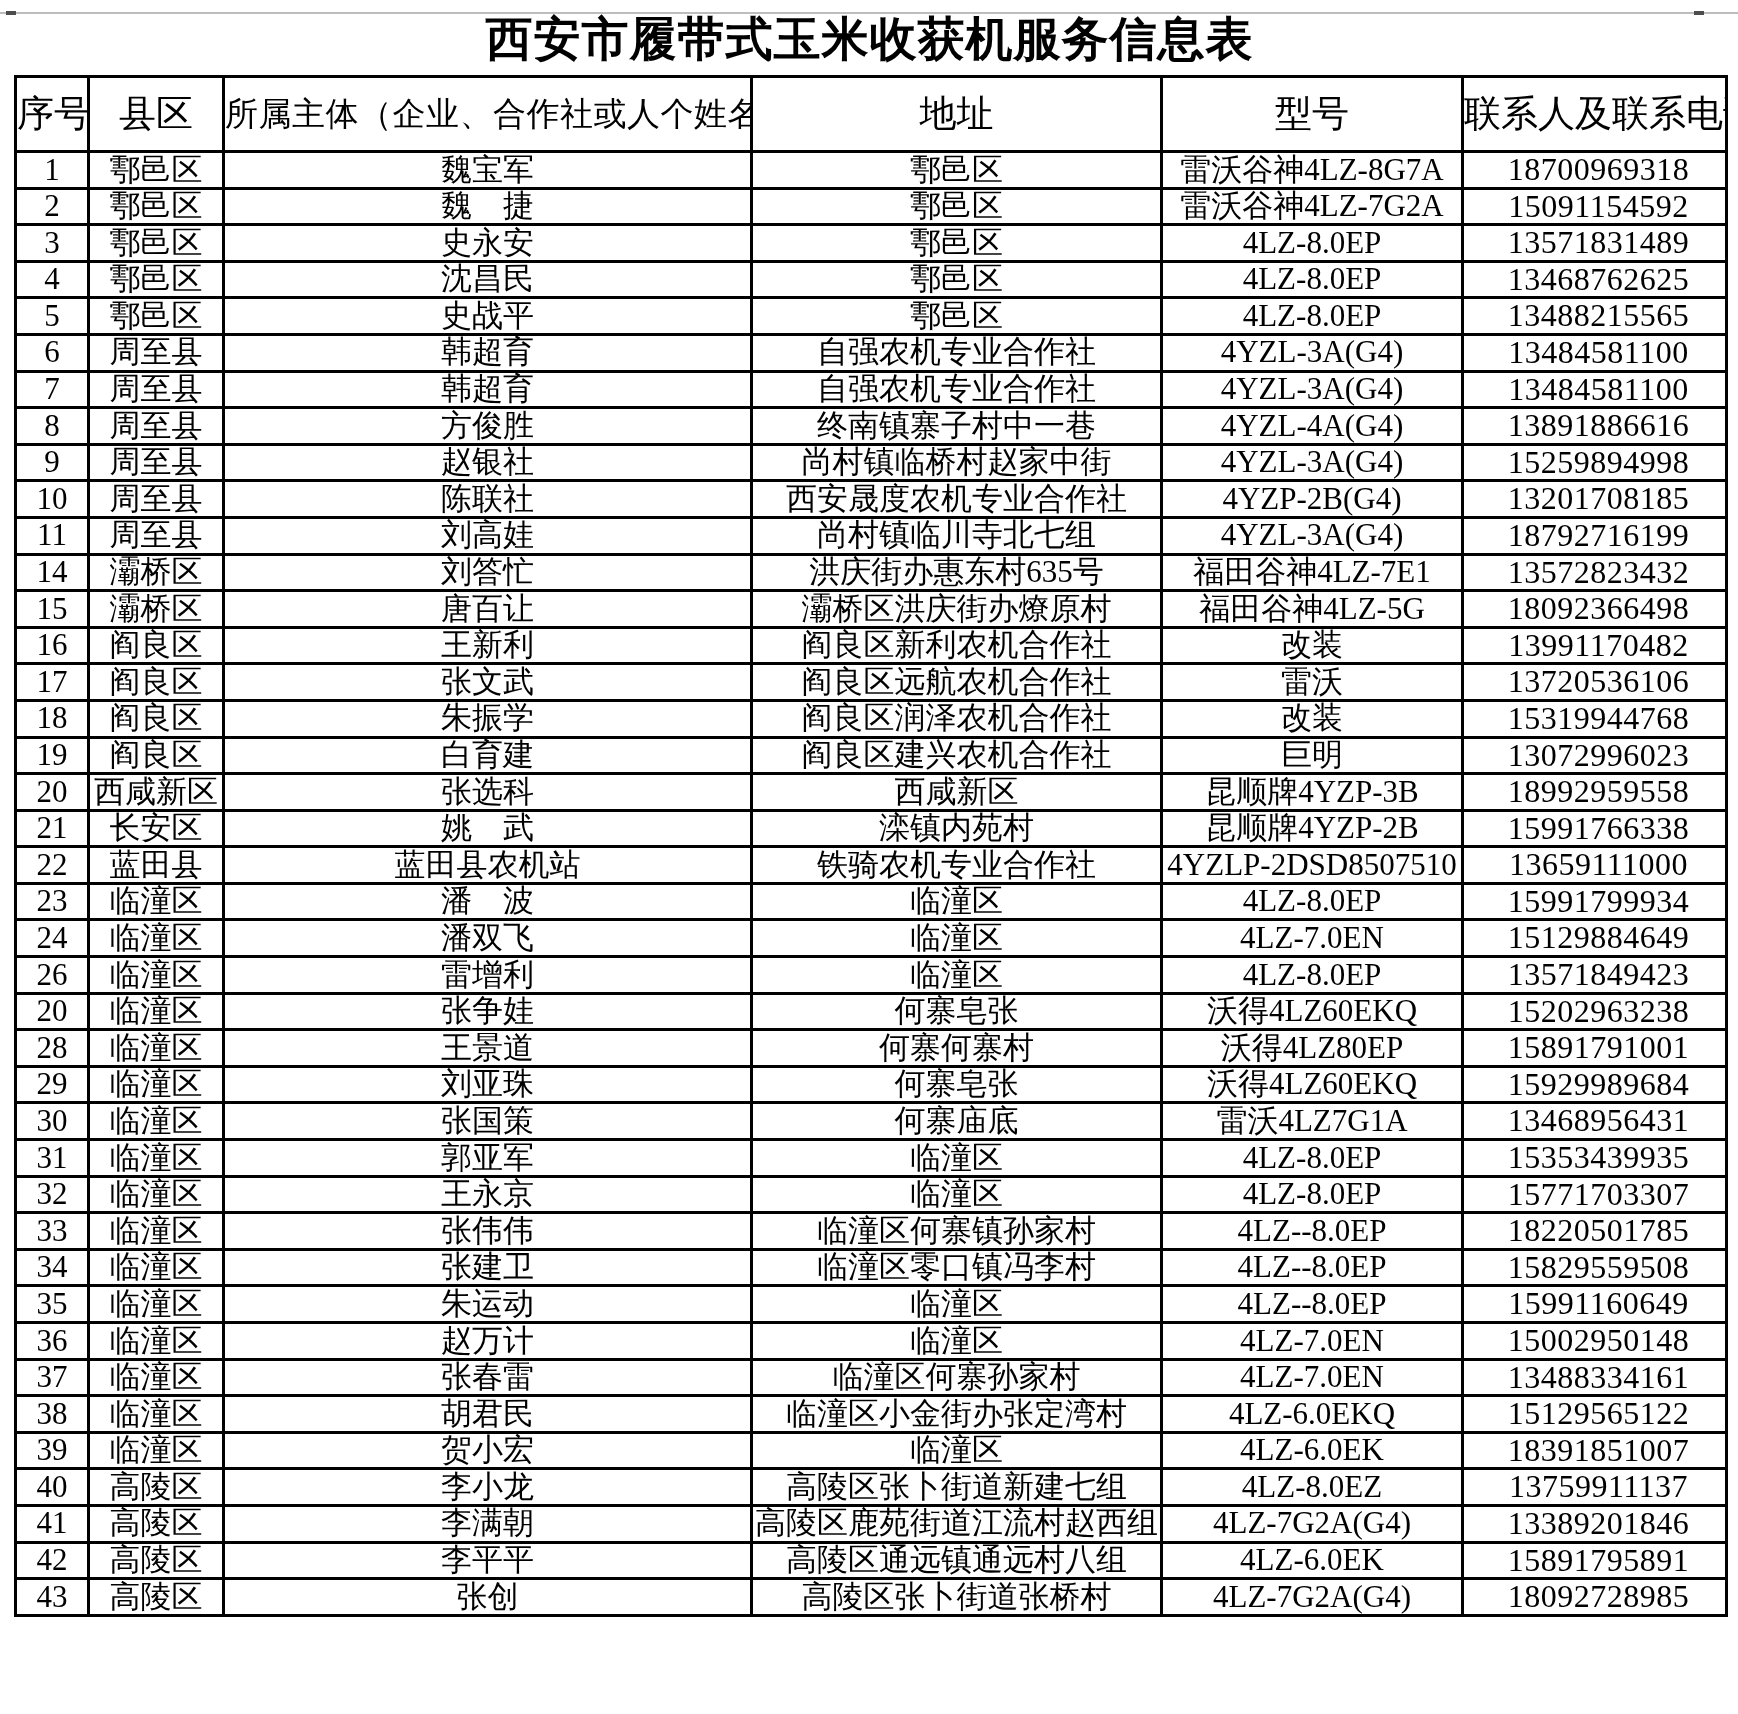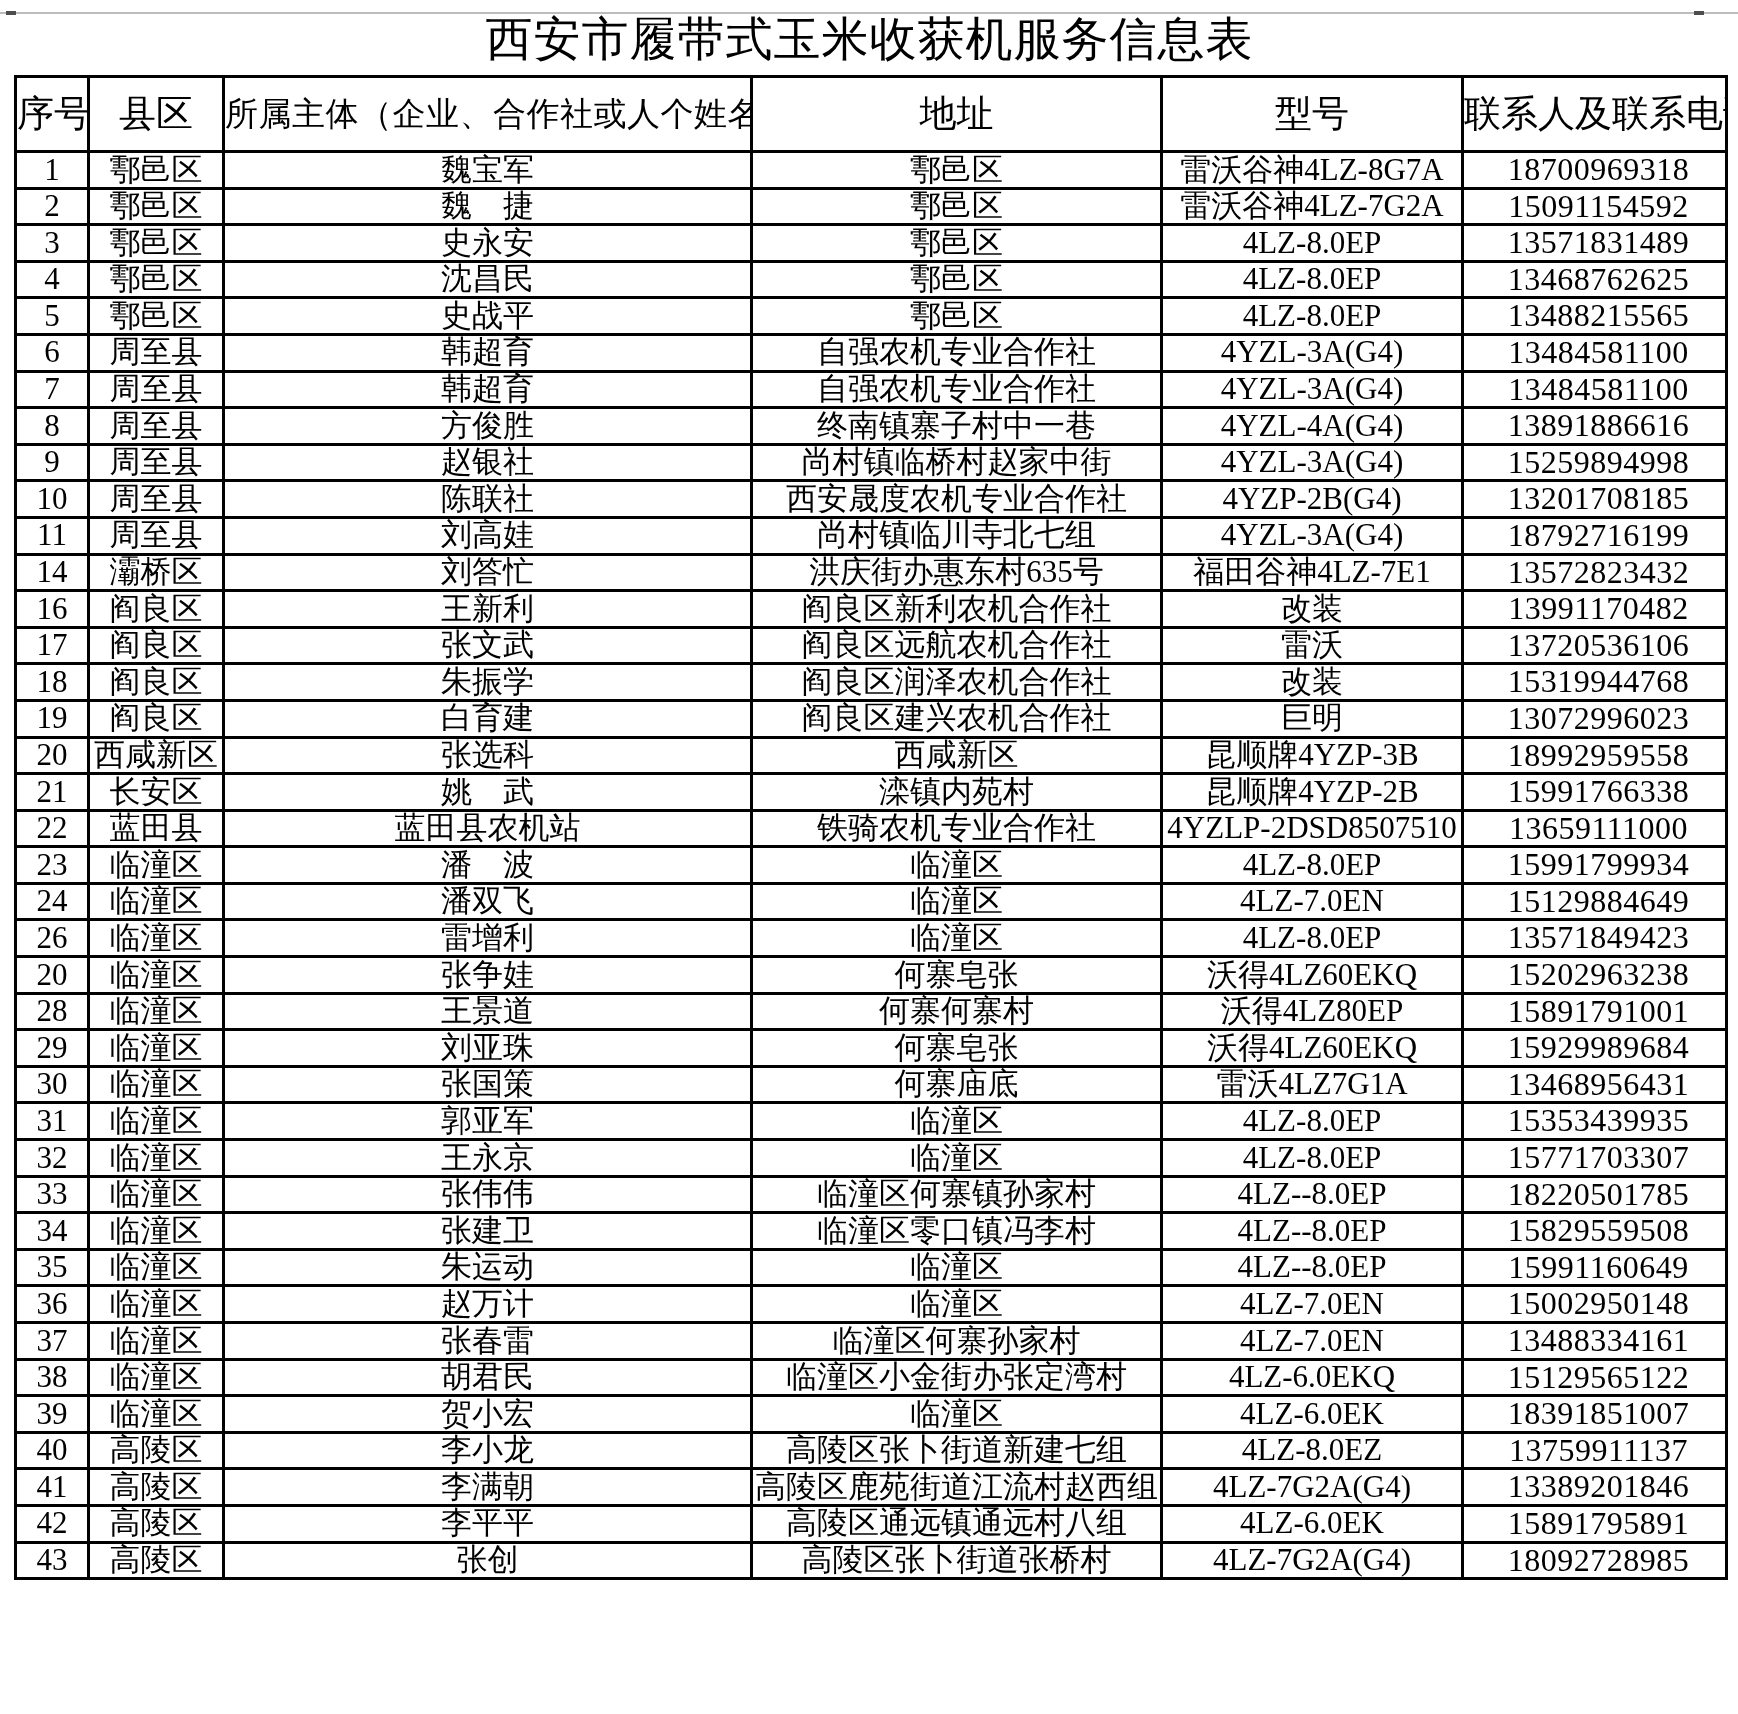--- a/index.html
+++ b/index.html
@@ -11,21 +11,21 @@
   .sheet { position:relative; width:1738px; height:1714px; background:#fff; overflow:hidden; }
 
   .top-rule { position:absolute; top:12px; left:0; width:1738px; height:2px; background:#bdbdbd; }
   .top-rule-cap { position:absolute; top:11px; width:10px; height:4px; background:#4d4d4d; }
   .cap-left { left:6px; }
   .cap-right { left:1694px; }
 
   .page-title {
     position:absolute; left:14px; top:6px; width:1711px; height:66px;
     line-height:66px; text-align:center;
-    font-size:47px; font-weight:normal; letter-spacing:1px;
+    font-size:47px; font-weight:bold; letter-spacing:1px;
     white-space:nowrap;
   }
 
   table.grid {
     position:absolute; left:14px; top:75px; width:1711px;
     border-collapse:collapse; table-layout:fixed;
   }
   .grid th, .grid td {
     border:3px solid #000;
     padding:0;
@@ -175,20 +175,28 @@
 
         <tr>
           <td>14</td>
           <td>灞桥区</td>
           <td>刘答忙</td>
           <td>洪庆街办惠东村635号</td>
           <td>福田谷神4LZ-7E1</td>
           <td class="phone">13572823432</td>
         </tr>
 
+        <tr>
+          <td>15</td>
+          <td>灞桥区</td>
+          <td>唐百让</td>
+          <td>灞桥区洪庆街办燎原村</td>
+          <td>福田谷神4LZ-5G</td>
+          <td class="phone">18092366498</td>
+        </tr>
 
         <tr>
           <td>16</td>
           <td>阎良区</td>
           <td>王新利</td>
           <td>阎良区新利农机合作社</td>
           <td>改装</td>
           <td class="phone">13991170482</td>
         </tr>
 

